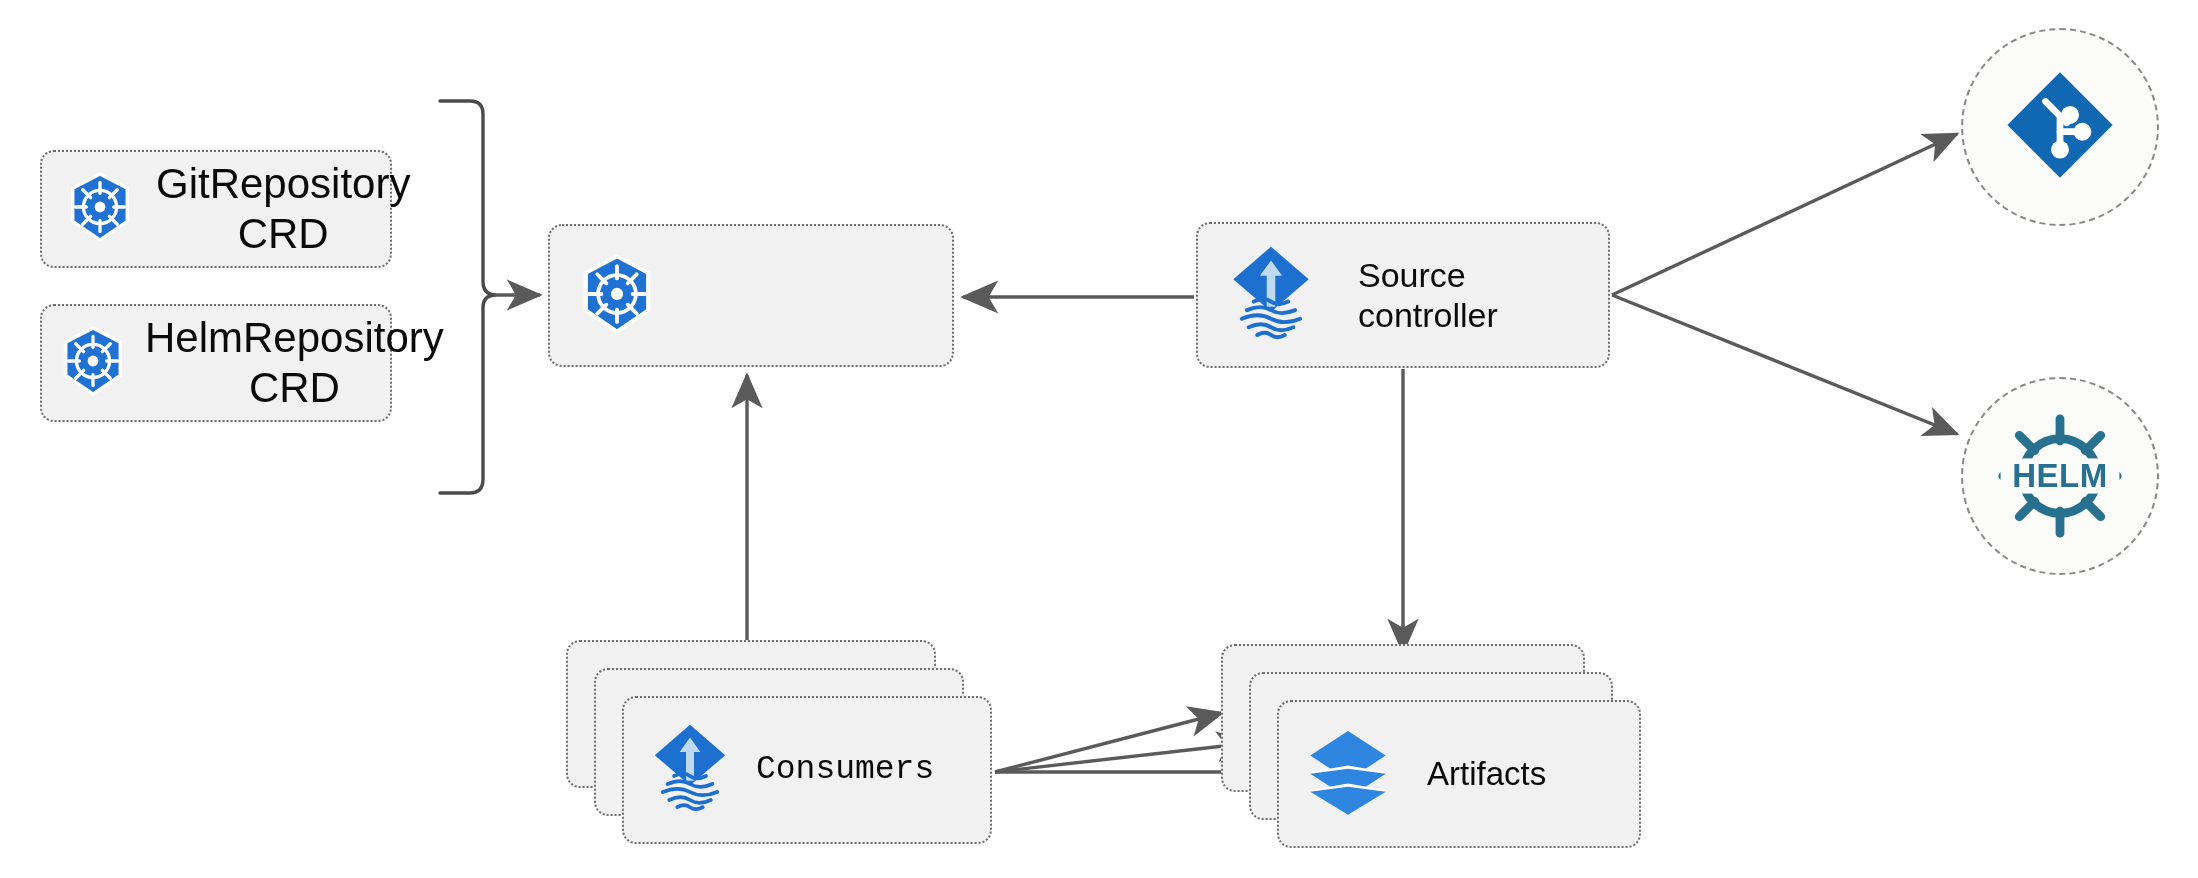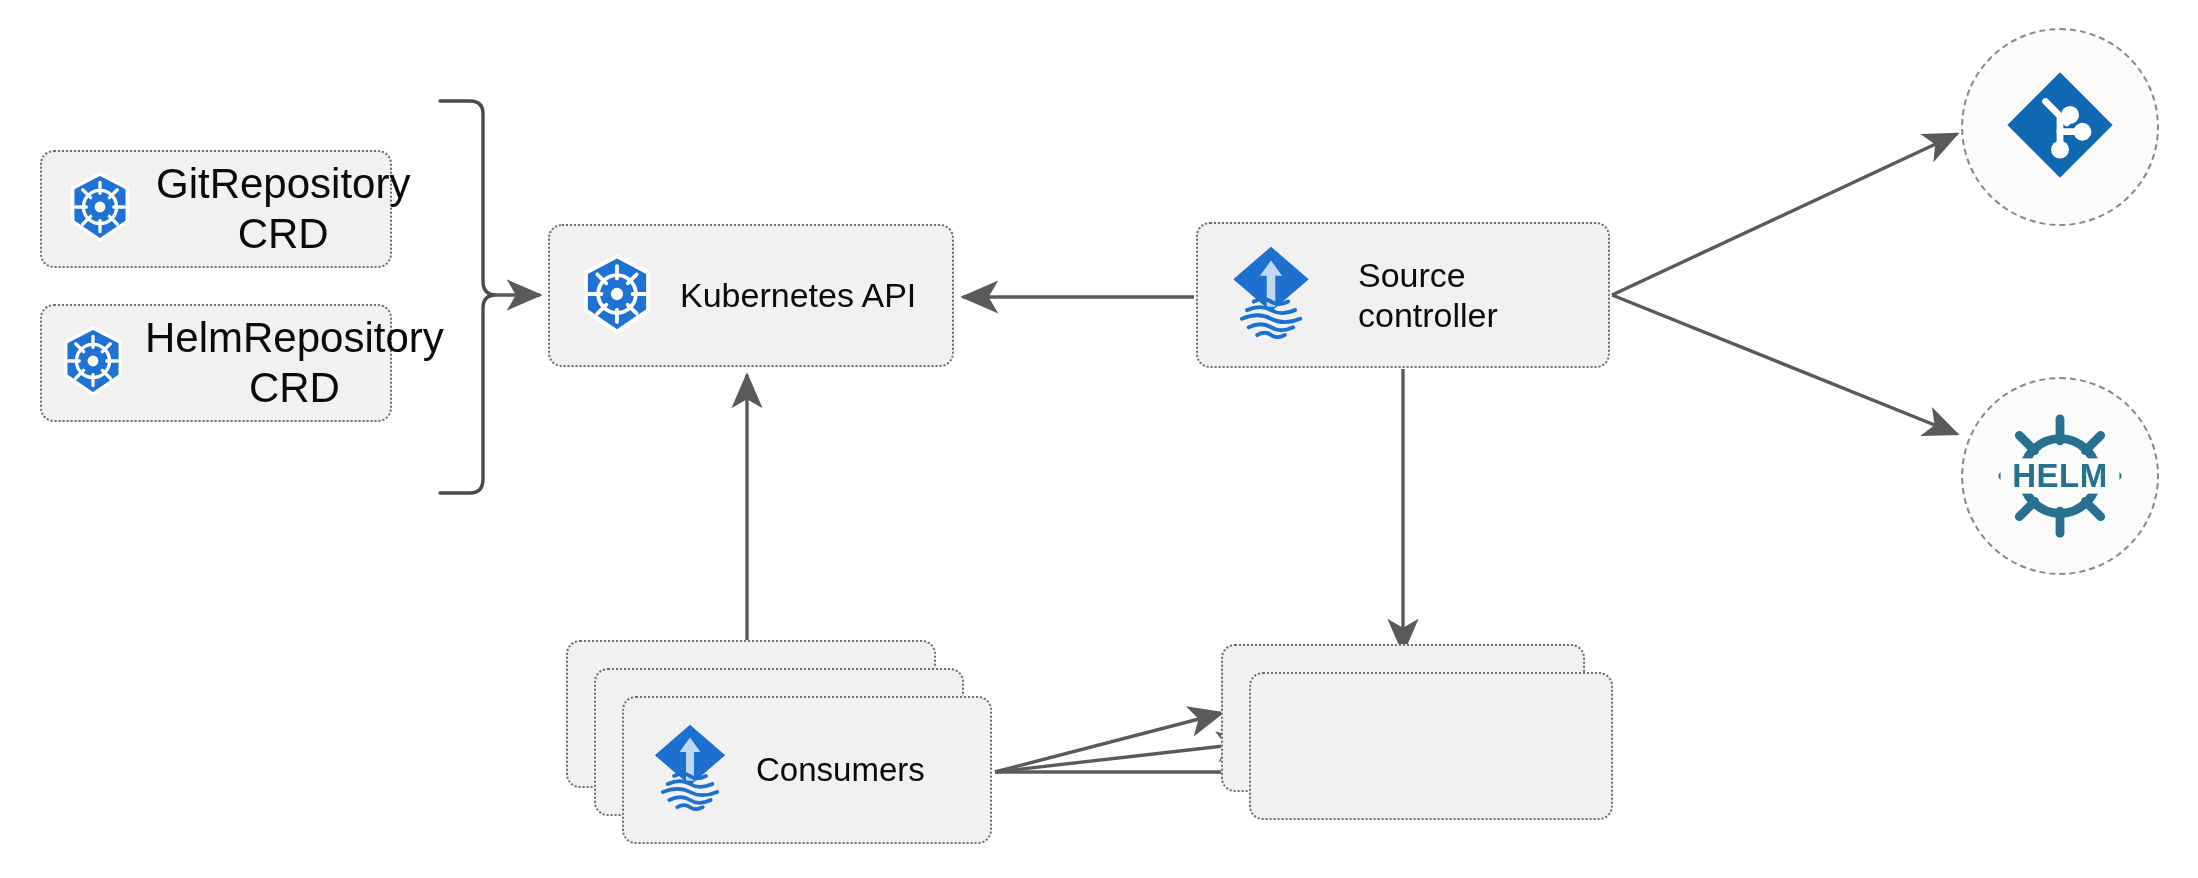--- a/index.html
+++ b/index.html
@@ -160,21 +160,20 @@
           <line x1="16" y1="50" x2="31" y2="50"></line>
           <line x1="69" y1="50" x2="84" y2="50"></line>
           <line x1="26" y1="26" x2="37" y2="37"></line>
           <line x1="63" y1="63" x2="74" y2="74"></line>
           <line x1="74" y1="26" x2="63" y2="37"></line>
           <line x1="37" y1="63" x2="26" y2="74"></line>
         </g>
         <circle cx="50" cy="50" r="7.5" fill="#ffffff"></circle>
       </svg>
     </span>
-    <span class="label t-big">Kubernetes API</span>
   </div>
 
   <div class="node" style="left:1196px; top:222px; width:414px; height:146px; padding-left:30px; gap:44px;">
     <span class="icon">
       <svg width="86" height="96" viewBox="0 0 100 112">
 
         <path d="M50 2 L94 40 L50 78 L6 40 Z" fill="#1d6fd0"></path>
 
         <path d="M50 18 L63 36 L55 36 L55 72 L45 72 L45 36 L37 36 Z" fill="#bfd9f2"></path>
 
@@ -186,39 +185,51 @@
           <path d="M34 105 Q 43 100 50 105 Q 57 110 66 105"></path>
         </g>
       </svg>
     </span>
     <span class="label t-big">Source
 controller</span>
   </div>
 
   <div class="stack-card" style="left:566px; top:640px; width:370px; height:148px;"></div>
   <div class="stack-card" style="left:594px; top:668px; width:370px; height:148px;"></div>
-  <div class="node" style="left:622px; top:696px; width:370px; height:148px; padding-left:26px; gap:26px;">
+  <div class="node" style="left:622px; top:696px; width:370px; height:148px; padding-left:26px; gap:26px;font-family:Liberation Mono, monospace;">
     <span class="icon">
       <svg width="80" height="92" viewBox="0 0 100 112">
         <path d="M50 2 L94 40 L50 78 L6 40 Z" fill="#1d6fd0"></path>
         <path d="M50 18 L63 36 L55 36 L55 72 L45 72 L45 36 L37 36 Z" fill="#bfd9f2"></path>
         <g stroke="#1d6fd0" stroke-width="4.6" fill="none" stroke-linecap="round">
           <path d="M30 66 Q 42 60 50 66 Q 58 72 70 66"></path>
           <path d="M22 76 Q 38 69 50 76 Q 62 83 78 76"></path>
           <path d="M16 86 Q 35 78 50 86 Q 65 94 84 86"></path>
           <path d="M24 96 Q 39 89 50 96 Q 61 103 76 96"></path>
           <path d="M34 105 Q 43 100 50 105 Q 57 110 66 105"></path>
         </g>
       </svg>
     </span>
     <span class="label t-mid">Consumers</span>
   </div>
 
   <div class="stack-card" style="left:1221px; top:644px; width:364px; height:148px;"></div>
   <div class="stack-card" style="left:1249px; top:672px; width:364px; height:148px;"></div>
+  <div class="node" style="left:1277px; top:700px; width:364px; height:148px; padding-left:28px; gap:38px;">
+    <span class="icon">
+      <svg width="82" height="86" viewBox="0 0 100 104">
+        <path d="M50 2 L96 32 L50 62 L4 32 Z" fill="#2e86e0"></path>
+        <path d="M50 44 L96 52 L50 82 L4 52 Z" fill="#ffffff"></path>
+        <path d="M50 48 L96 54 L50 84 L4 54 Z" fill="#2e86e0"></path>
+        <path d="M50 66 L96 74 L50 104 L4 74 Z" fill="#ffffff"></path>
+        <path d="M50 70 L96 76 L50 104 L4 76 Z" fill="#2e86e0"></path>
+      </svg>
+    </span>
+    <span class="label t-mid">Artifacts</span>
+  </div>
 
   <div class="circle-node" style="left:1961px; top:28px; width:198px; height:198px;">
     <span class="icon">
       <svg width="112" height="112" viewBox="0 0 100 100">
         <path d="M50 3 L97 50 L50 97 L3 50 Z" fill="#1068b3"></path>
         <g stroke="#ffffff" stroke-width="6" fill="none" stroke-linecap="round">
           <line x1="37" y1="29" x2="56" y2="48"></line>
           <line x1="50" y1="42" x2="50" y2="72"></line>
           <path d="M50 56 L67 56"></path>
         </g>

